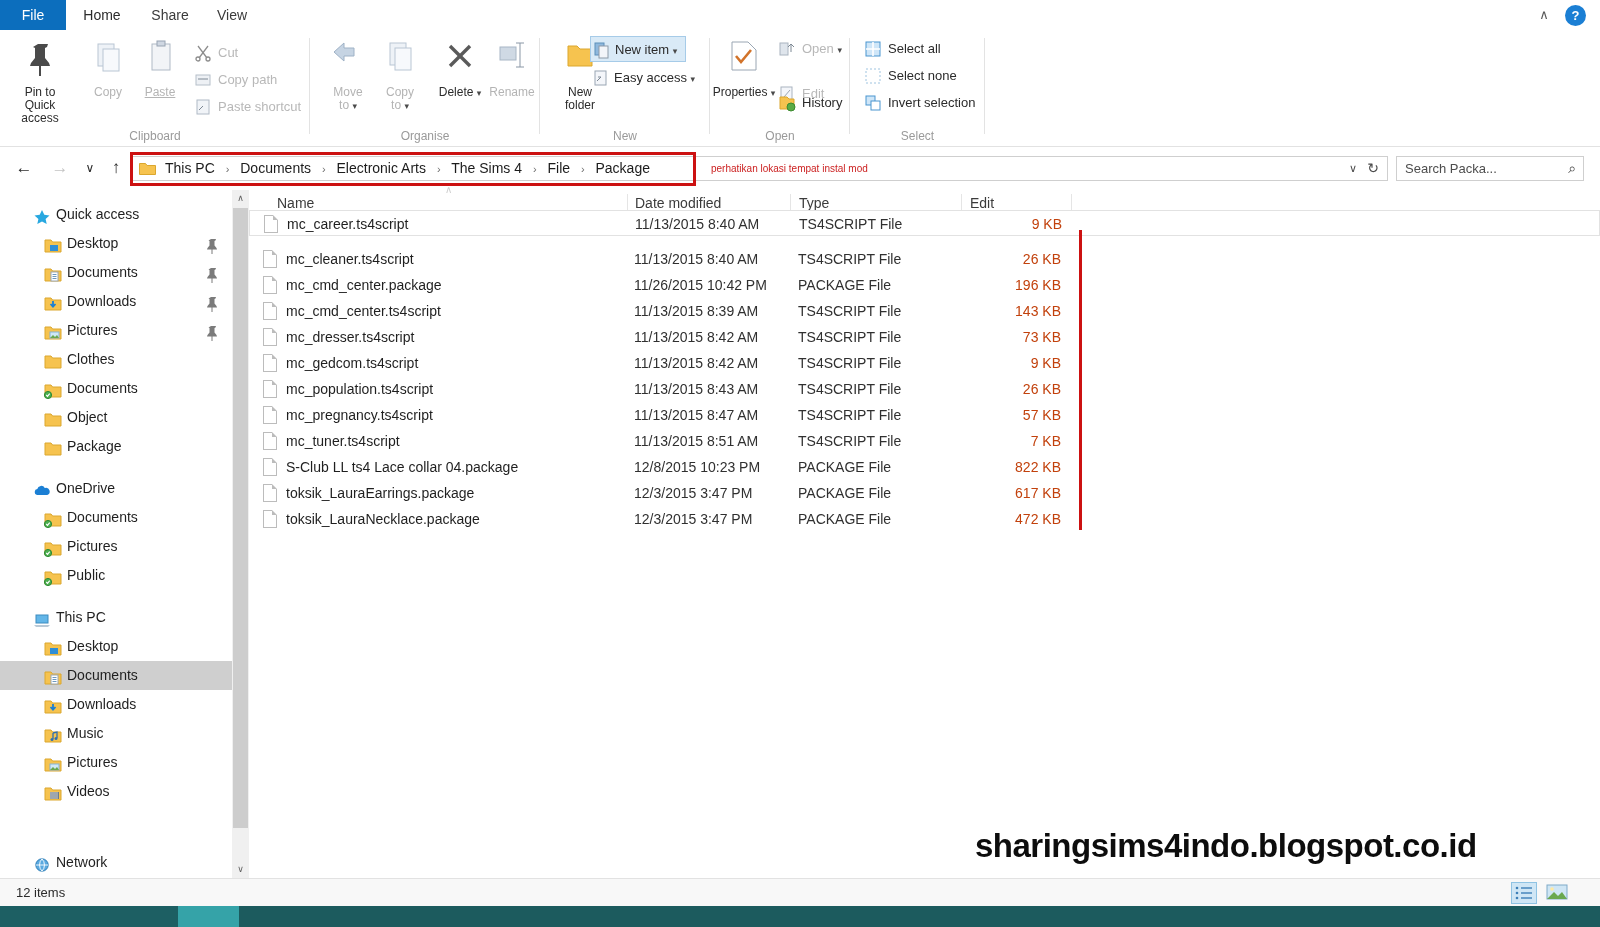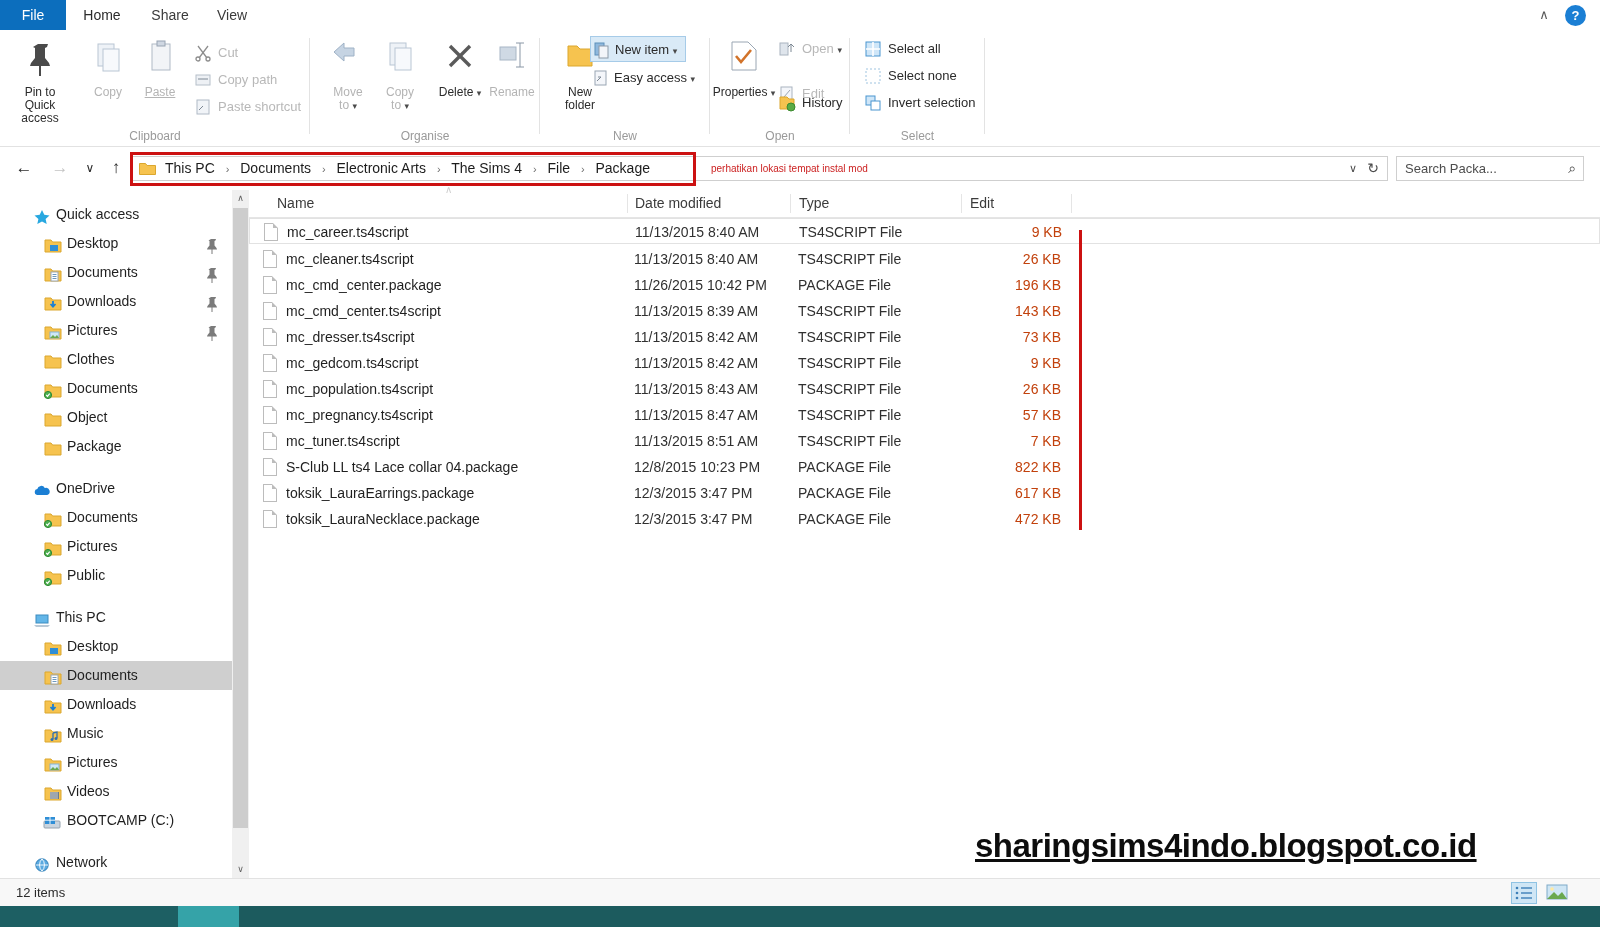--- a/index.html
+++ b/index.html
@@ -170,21 +170,21 @@
   
   .annot-line {
     position:absolute; left:1079px; top:230px; width:3px; height:300px; background:#cc1111;
   }
   .annot-text {
     position:absolute; left:1094px; top:373px; font-size:15px; color:#cc2222;
     line-height:21px; white-space:nowrap;
   }
   .watermark {
     position:absolute; left:975px; top:827px; font-size:33px; font-weight:bold;
-    color:#0d0d0d; letter-spacing:-0.5px; white-space:nowrap;text-decoration:underline;
+    color:#0d0d0d; letter-spacing:-0.5px; white-space:nowrap;
   }
 
   
   .statusbar {
     position:absolute; left:0; top:878px; width:1600px; height:28px;
     background:#f8f8f8; border-top:1px solid #e2e2e2;
   }
   .statusbar .items {
     position:absolute; left:16px; top:0; height:27px; line-height:27px;
     font-size:13px; color:#2b2b2b;
@@ -674,30 +674,20 @@
     <div class="navitem" style="top:587px;">
       <span class="nico" style="left:44px;">
         <svg width="18" height="16" viewBox="0 0 18 16">
             <path d="M1 2 h6 l1.6 2 h8.4 v10 h-16z" fill="#f6c34f" stroke="#dba72e"></path>
             <rect x="6" y="6" width="9" height="7" fill="#6d7b88"></rect>
             <path d="M7 6 v7 M9 6 v7 M11 6 v7 M13 6 v7" stroke="#e8eaec" stroke-width="0.8"></path>
           </svg>
       </span>
       <span class="nlabel" style="left:67px;">Videos</span>
     </div>
-    <div class="navitem" style="top:616px;">
-      <span class="nico" style="left:42px;">
-        <svg width="20" height="16" viewBox="0 0 20 16">
-            <rect x="2" y="6" width="16" height="7" rx="1" fill="#c9d4de" stroke="#95a3b0"></rect>
-            <rect x="3" y="2" width="10" height="7" fill="#2f8ed6"></rect>
-            <path d="M3 5.2 h10 M8 2 v7" stroke="#fff" stroke-width="0.9"></path>
-          </svg>
-      </span>
-      <span class="nlabel" style="left:67px;">BOOTCAMP (C:)</span>
-    </div>
 
     <div class="navitem" style="top:658px;">
       <span class="nico" style="left:33px;">
         <svg width="18" height="16" viewBox="0 0 18 16">
             <circle cx="9" cy="8" r="6.2" fill="#5aa9e0" stroke="#2f7fb8"></circle>
             <path d="M2.8 8 h12.4 M9 1.8 a9 9 0 0 1 0 12.4 a9 9 0 0 1 0 -12.4" stroke="#ffffff" fill="none" stroke-width="0.9"></path>
           </svg>
       </span>
       <span class="nlabel" style="left:56px;">Network</span>
     </div>
@@ -715,21 +705,21 @@
       <div class="ch" style="left:28px;">Name</div>
       <div class="chsep" style="left:378px;"></div>
       <div class="ch" style="left:386px;">Date modified</div>
       <div class="chsep" style="left:541px;"></div>
       <div class="ch" style="left:550px;">Type</div>
       <div class="chsep" style="left:712px;"></div>
       <div class="ch" style="left:721px;">Edit</div>
       <div class="chsep" style="left:822px;"></div>
     </div>
 
-    <div class="row focus" style="top:28px;">
+    <div class="row focus" style="top:20px;">
       <span class="fileicon"></span>
       <span class="c-name">mc_career.ts4script</span>
       <span class="c-date">11/13/2015 8:40 AM</span>
       <span class="c-type">TS4SCRIPT File</span>
       <span class="c-size">9 KB</span>
     </div>
     <div class="row" style="top:56px;">
       <span class="fileicon"></span>
       <span class="c-name">mc_cleaner.ts4script</span>
       <span class="c-date">11/13/2015 8:40 AM</span>

